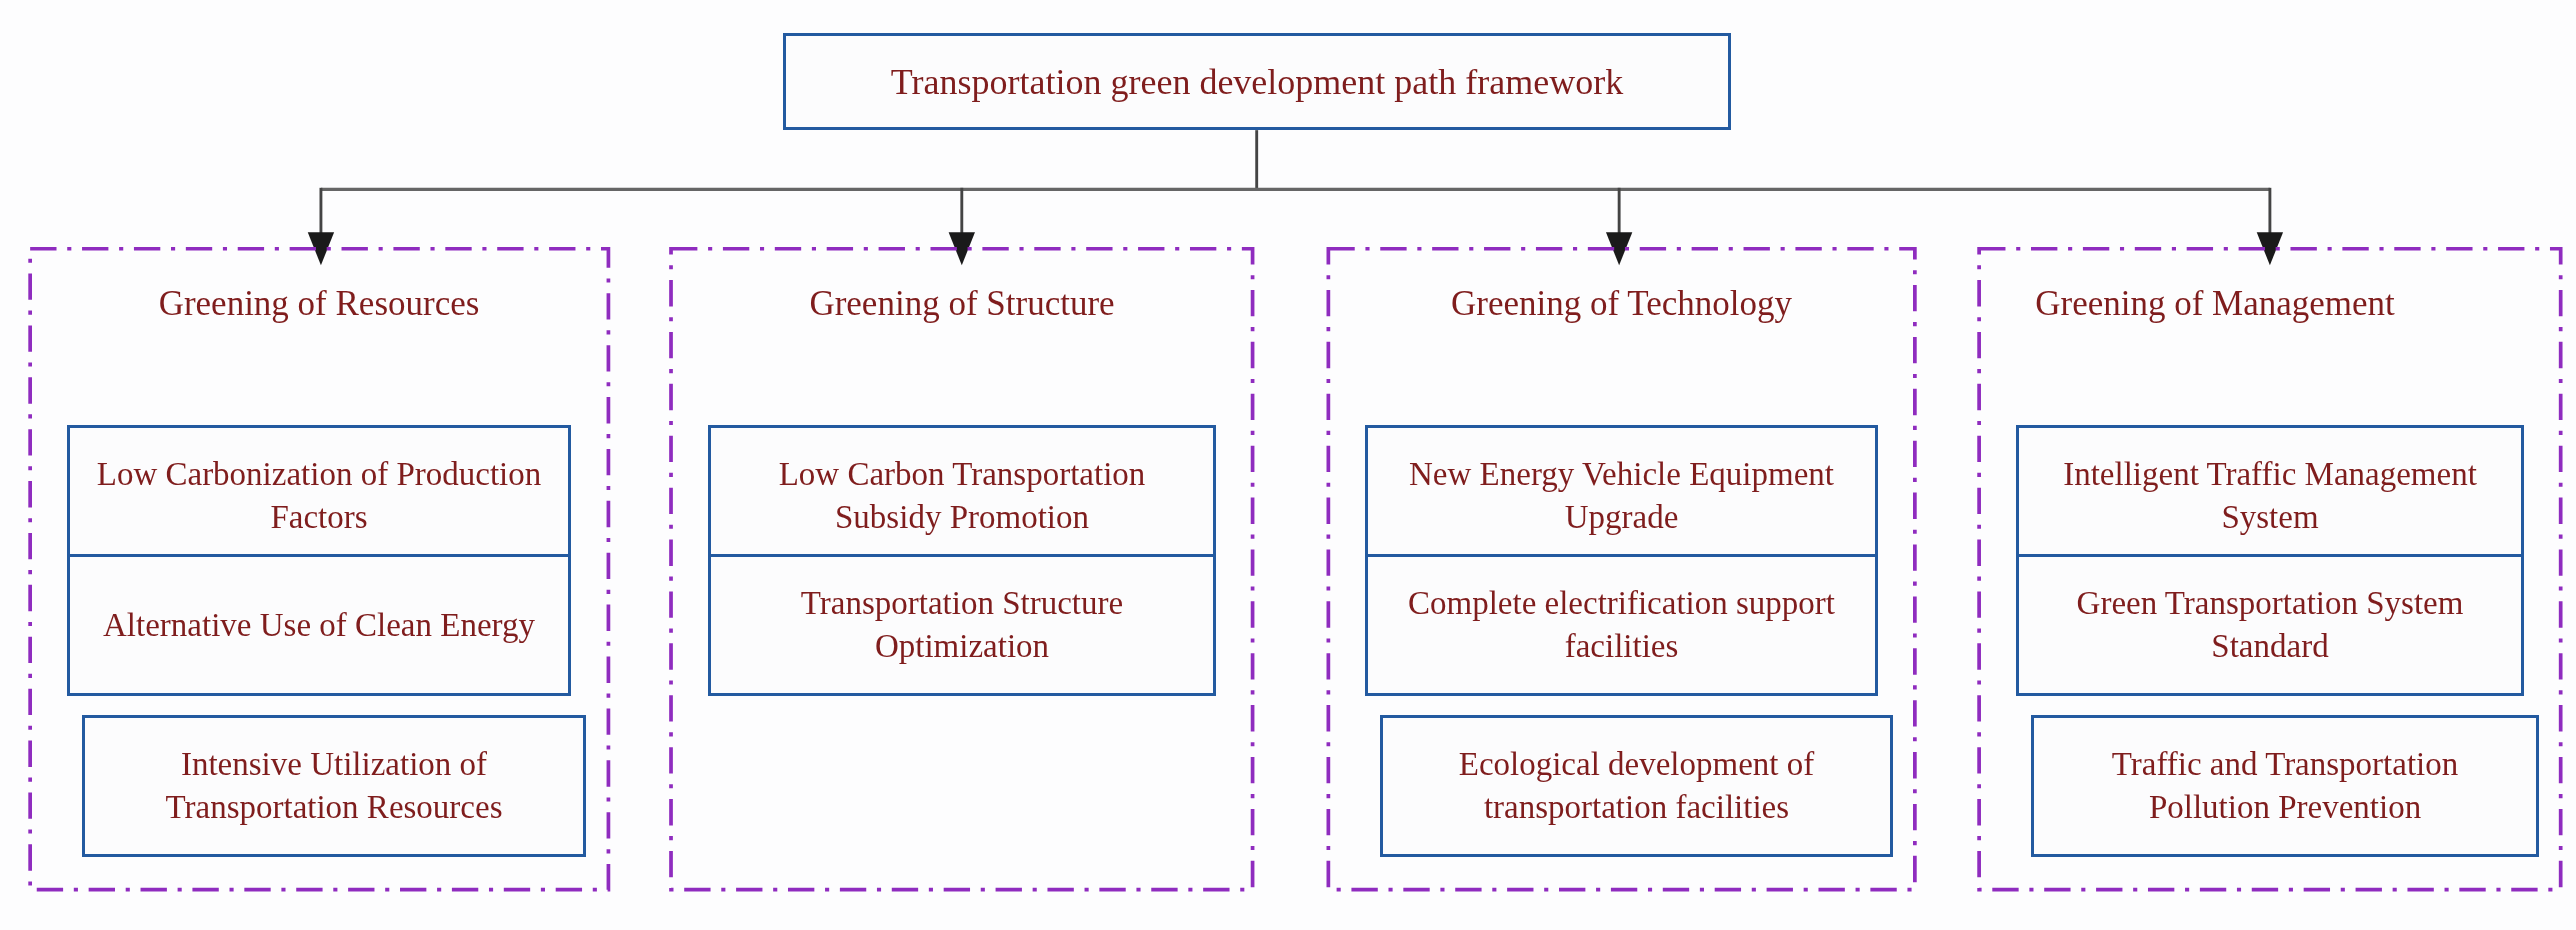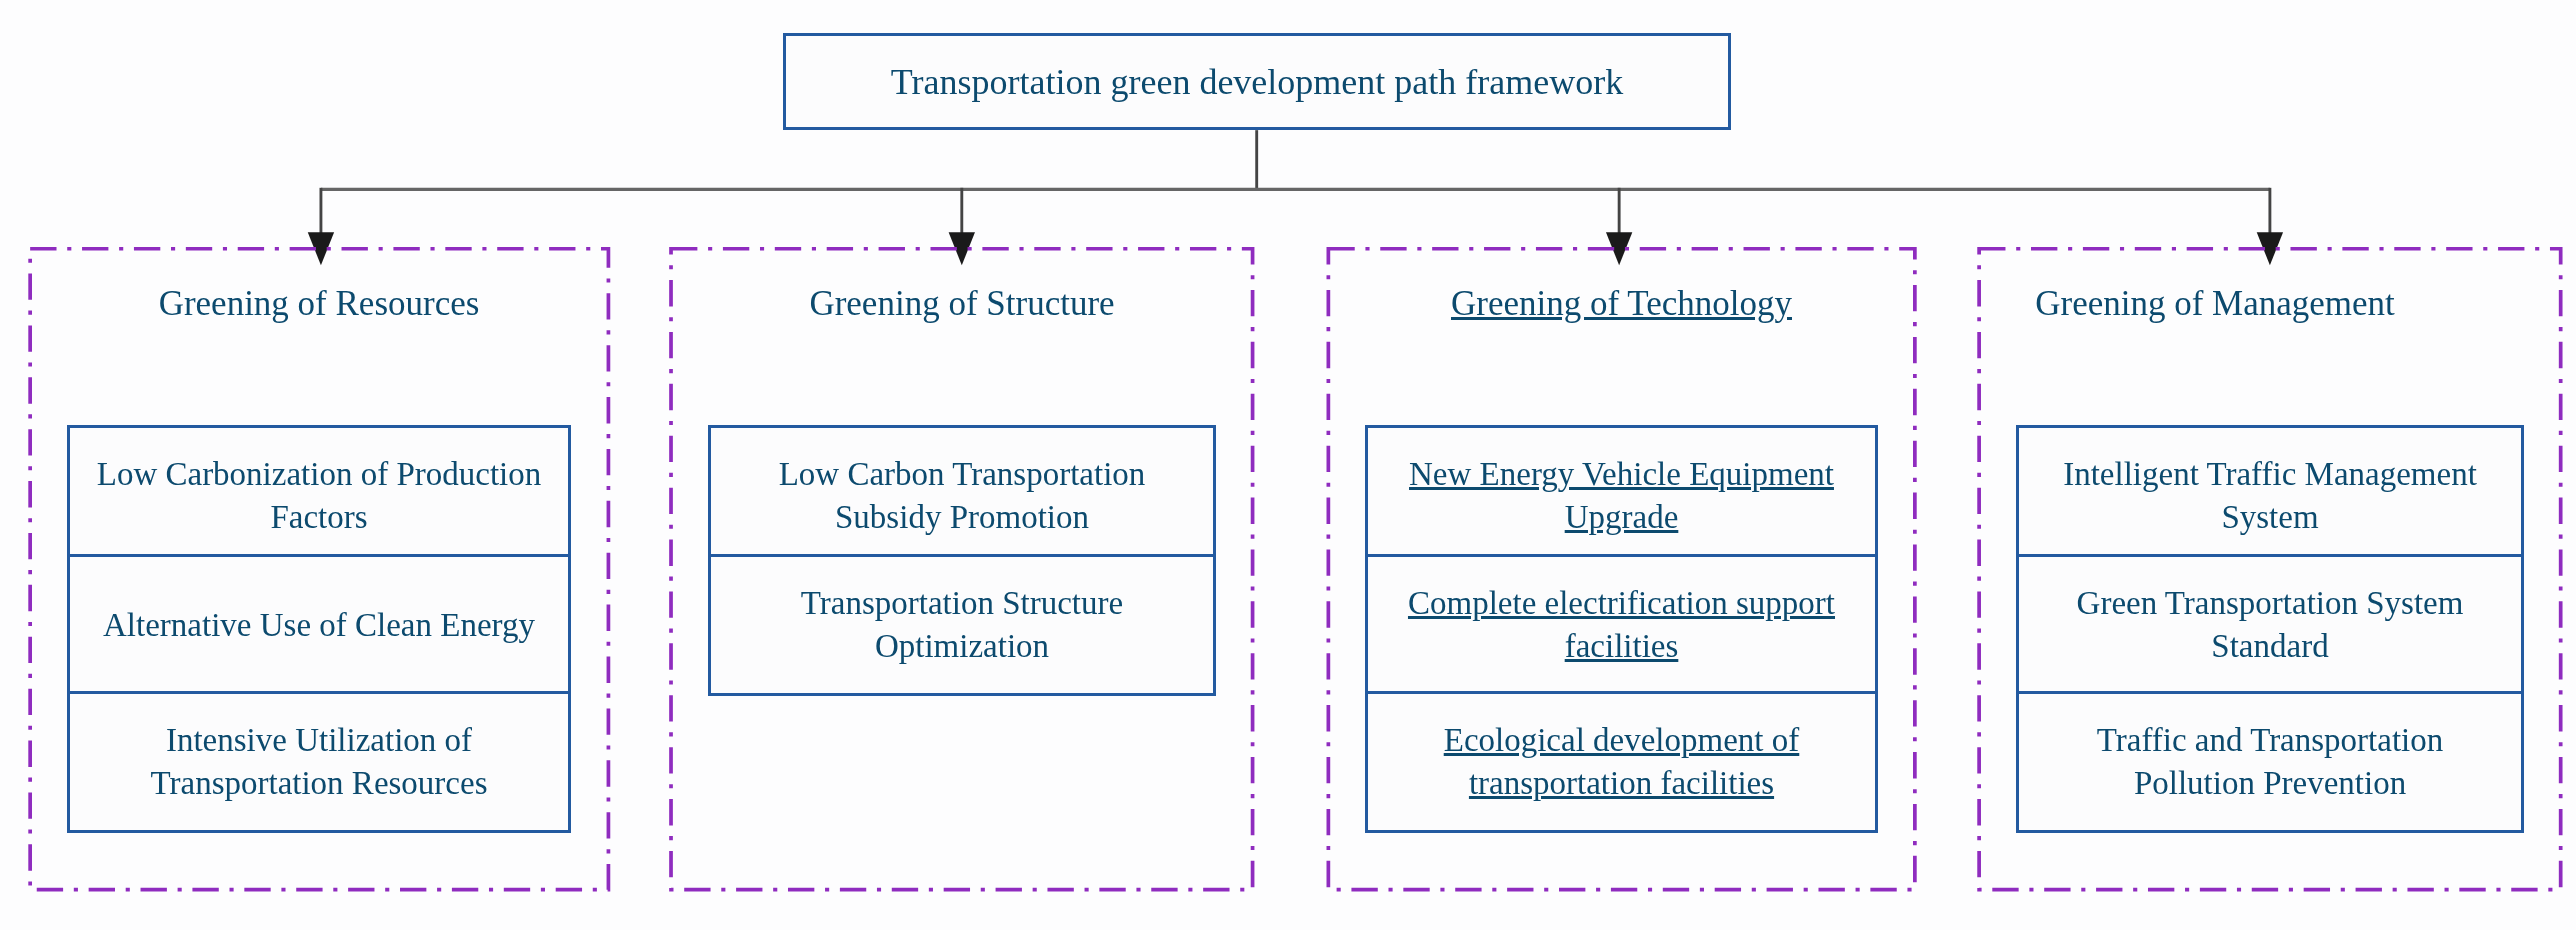--- a/index.html
+++ b/index.html
@@ -6,21 +6,21 @@
     margin: 0;
     padding: 0;
     background: #ffffff;
   }
   #canvas {
     position: relative;
     width: 2576px;
     height: 930px;
     background: #fdfdfe;
     font-family: "Liberation Serif", "DejaVu Serif", serif;
-    color: #0c4a6e;
+    color: #7f1d1d;
     overflow: hidden;
   }
   #wires {
     position: absolute;
     left: 0; top: 0;
     width: 2576px;
     height: 930px;
   }
   .title-box {
     position: absolute;
@@ -55,25 +55,25 @@
     align-items: center;
     justify-content: center;
     text-align: center;
     font-size: 33px;
     line-height: 1.3;
     padding: 0 23px;
   }
   
   .c1 { left: 30px;   width: 578px; }
   .c2 { left: 671px;  width: 582px; }
-  .c3 { left: 1328px; width: 587px; text-decoration: underline; }
+  .c3 { left: 1328px; width: 587px; }
   .c4 { left: 1924px; width: 582px; }
   .b1 { top: 377px; margin-top: 48px; }
   .b2 { top: 554px; }
-  .b3 { top: 691px; }
+  .b3 { top: 715px; margin-left: 15px; }
   .c1.item-box { left: 67px;   width: 504px; }
   .c2.item-box { left: 708px;  width: 508px; }
   .c3.item-box { left: 1365px; width: 513px; }
   .c4.item-box { left: 2016px; width: 508px; }
 </style>
 </head>
 <body>
 
 <div id="canvas">
 

